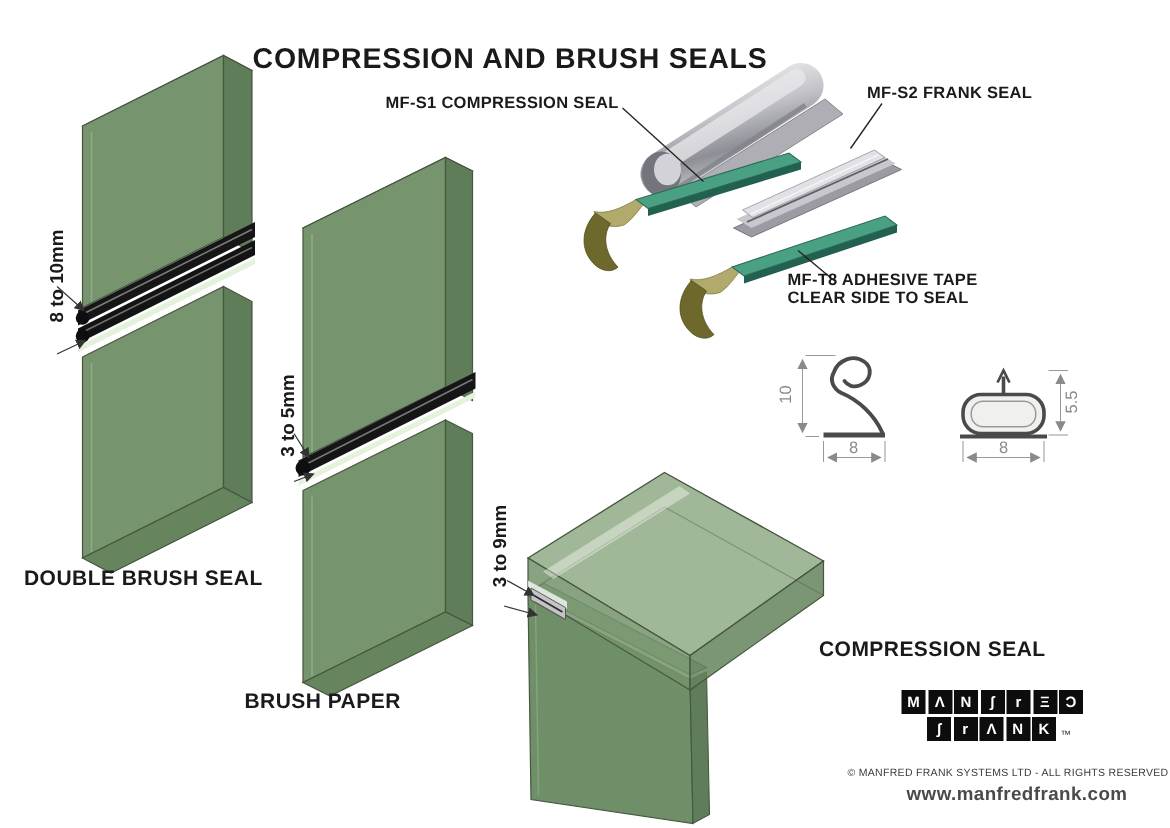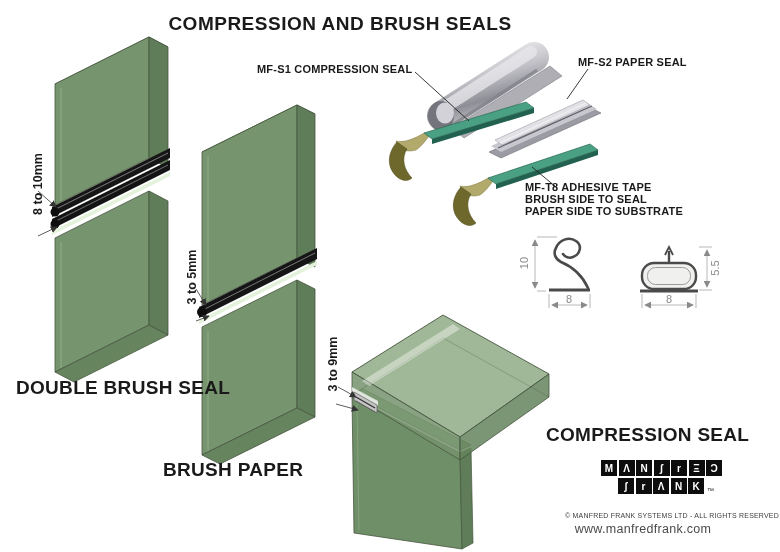--- a/index.html
+++ b/index.html
@@ -1,22 +1,22 @@
 <!DOCTYPE html>
 <html><head>
 <meta charset="utf-8">
 <style>
   html,body{margin:0;padding:0;background:#ffffff;}
   .canvas{position:relative;width:780px;height:552px;background:#ffffff;overflow:hidden;
           font-family:"Liberation Sans",sans-serif;color:#1a1a1a;}
   .abs{position:absolute;}
   svg{position:absolute;left:0;top:0;}
-  .title{font-size:19px;font-weight:bold;letter-spacing:.5px;text-align:center;}
+  .title{font-size:19px;font-weight:bold;letter-spacing:.5px;text-align:center;margin-top:16px;}
   .part-label{font-size:11px;font-weight:bold;letter-spacing:.2px;white-space:nowrap;}
-  .asm-label{font-size:19px;font-weight:bold;letter-spacing:.3px;white-space:nowrap;}
+  .asm-label{font-size:14px;font-weight:bold;letter-spacing:.3px;white-space:nowrap;}
   .dim-label{font-size:12.5px;font-weight:600;text-align:center;white-space:nowrap;
              transform:rotate(-90deg);transform-origin:center;}
   .cs-num{font-size:11px;color:#8a8a8a;text-align:center;white-space:nowrap;}
   .cs-num.rot{transform:rotate(-90deg);transform-origin:center;}
   .logo-row{display:flex;gap:1.5px;}
   .logo-tile{width:16px;height:16px;background:#0d0d0d;color:#ffffff;font-size:10px;
              font-weight:bold;display:flex;align-items:center;justify-content:center;}
   .tm{font-size:7px;color:#1a1a1a;}
   .copyright{font-size:7px;letter-spacing:.2px;color:#3d3d3d;text-align:center;white-space:nowrap;}
   .website{font-size:12.5px;color:#4a4a4a;text-align:center;letter-spacing:.3px;}
@@ -160,25 +160,24 @@
       <line x1="645" y1="305" x2="693" y2="305" stroke="#999" stroke-width="0.7" marker-start="url(#arrGs)" marker-end="url(#arrG)"></line>
       <line x1="699" y1="247" x2="712" y2="247" stroke="#999" stroke-width="0.7"></line>
       <line x1="699" y1="290" x2="712" y2="290" stroke="#999" stroke-width="0.7"></line>
       <line x1="707" y1="250" x2="707" y2="287" stroke="#999" stroke-width="0.7" marker-start="url(#arrGs)" marker-end="url(#arrG)"></line>
     </g>
   </svg>
 
   <div class="abs title" style="left:150px;top:13px;width:380px;">COMPRESSION AND BRUSH SEALS</div>
 
   <div class="abs part-label" style="left:257px;top:63px;">MF-S1 COMPRESSION SEAL</div>
-  <div class="abs part-label" style="left:578px;top:56px;">MF-S2 PAPER SEAL</div>
+  <div class="abs part-label" style="left:578px;top:56px;">MF-S2 FRANK SEAL</div>
   <div class="abs" style="left:525px;top:181px;">
     <div class="part-label">MF-T8 ADHESIVE TAPE</div>
-    <div class="part-label">BRUSH SIDE TO SEAL</div>
-    <div class="part-label">PAPER SIDE TO SUBSTRATE</div>
+    <div class="part-label">CLEAR SIDE TO SEAL</div>
   </div>
 
   <div class="abs dim-label" style="left:-12px;top:177px;width:100px;">8 to 10mm</div>
   <div class="abs dim-label" style="left:142px;top:270px;width:100px;">3 to 5mm</div>
   <div class="abs dim-label" style="left:283px;top:357px;width:100px;">3 to 9mm</div>
 
   <div class="abs asm-label" style="left:16px;top:377px;">DOUBLE BRUSH SEAL</div>
   <div class="abs asm-label" style="left:163px;top:459px;">BRUSH PAPER</div>
   <div class="abs asm-label" style="left:546px;top:424px;text-align:right;">COMPRESSION SEAL</div>
 
@@ -202,15 +201,15 @@
     <div class="logo-tile">Λ</div>
     <div class="logo-tile">N</div>
     <div class="logo-tile">K</div>
   </div>
   <div class="abs tm" style="left:707px;top:487px;">™</div>
 
   <div class="abs copyright" style="left:565px;top:512px;width:200px;">
     <span>©</span>
     <span>MANFRED FRANK SYSTEMS LTD - ALL RIGHTS RESERVED</span>
   </div>
-  <div class="abs website" style="left:543px;top:522px;width:200px;">www.manfredfrank.com</div>
+  <div class="abs website" style="left:578px;top:522px;width:200px;font-weight:bold;">www.manfredfrank.com</div>
 
 </div>
 
 </body></html>

